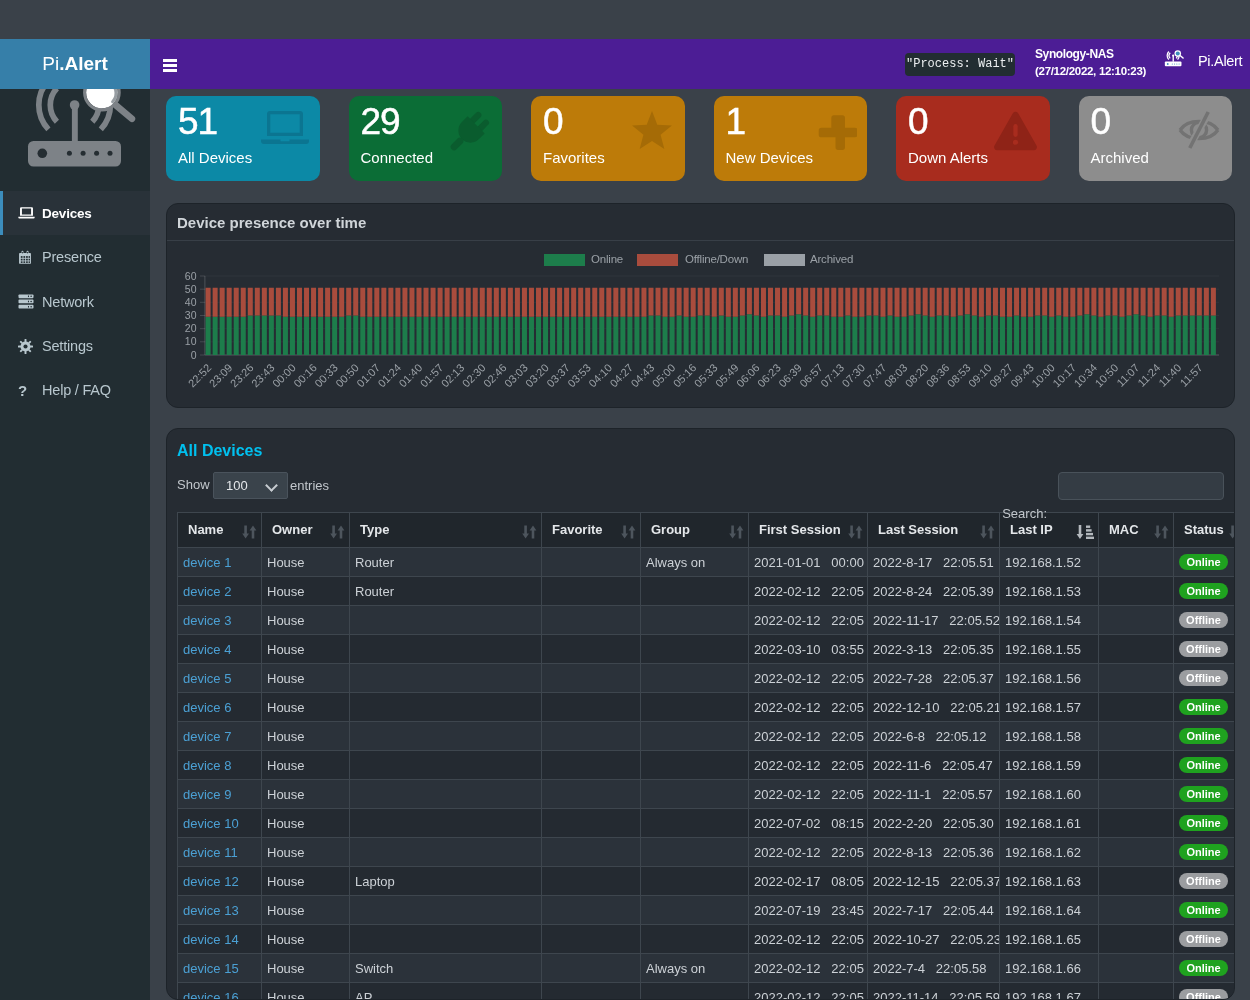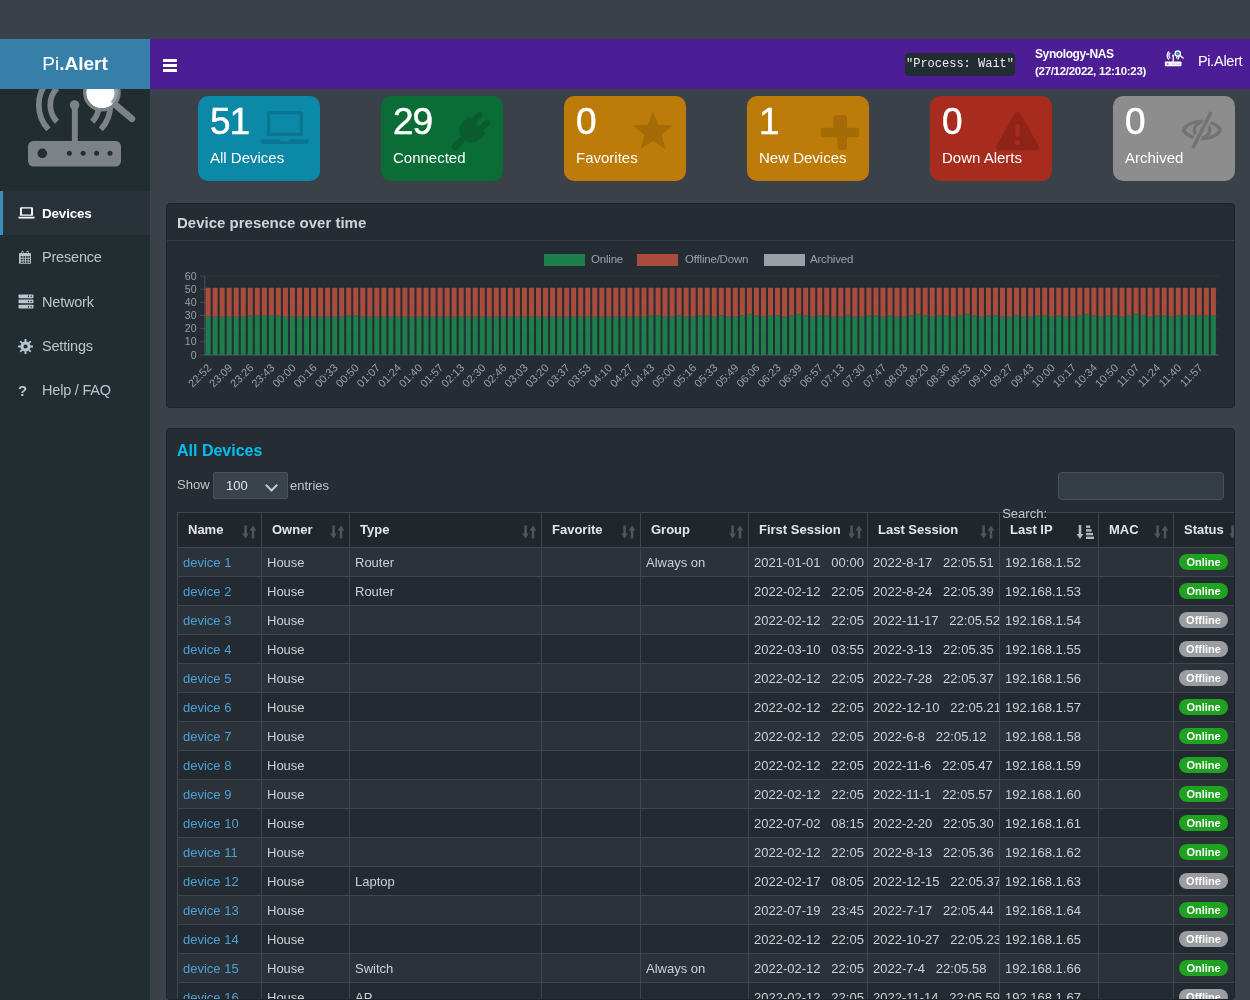--- a/index.html
+++ b/index.html
@@ -22,25 +22,25 @@
   font-size:14.5px; letter-spacing:-0.2px; border-left:3px solid transparent; }
 .mi .ic { width:24px; margin-left:15px; display:flex; align-items:center; }
 .mi.active { background:#293239; color:#fff; border-left:3px solid #3c8dbc; font-weight:700; font-size:13.5px; }
 .mi.active svg path, .mi.active svg rect { fill:#fff; }
 .qm { font-size:15px; font-weight:700; }
 .menu { position:absolute; top:141px; left:0; width:150px; }
 .content { position:absolute; left:150px; top:50px; width:1100px; height:950px;
   background:#3a4149; padding:3px 15px 0 16px; }
 h1 { font-size:21px; font-weight:400; color:#ccd1d6; line-height:26px; margin:1px 0 16px 10px; letter-spacing:-0.5px; }
 .cards { display:flex; gap:29px; margin-left:0; }
-.card { position:relative; width:153.5px; height:85px; border-radius:10px; padding:6px 12px; color:#fff;margin-left:32px; }
+.card { position:relative; width:153.5px; height:85px; border-radius:10px; padding:6px 12px; color:#fff; }
 .num { font-size:37px; line-height:40px; letter-spacing:-1px; -webkit-text-stroke:0.5px; }
 .clabel { font-size:15px; margin-top:7px; }
 .cicon { position:absolute; right:10px; top:14px; }
-.panel { background:#262c33; border:1px solid #1d2329; border-radius:4px; }
+.panel { background:#262c33; border:1px solid #1d2329; border-radius:12px; }
 .chartpanel { margin-top:22px; height:205px; position:relative; }
 .chead { height:37px; line-height:37px; padding-left:10px; color:#d0d5d9; font-size:15px;
   font-weight:700; border-bottom:1px solid #383f47; }
 .legend { position:absolute; left:0; top:49px; width:100%; height:14px; font-size:11.5px; letter-spacing:-0.2px; color:#9aa0a6; }
 .legend .sw { position:absolute; top:1px; width:41px; height:12px; }
 .legend .lt { position:absolute; top:0; }
 .chartbody { position:relative; height:166px; }
 .tablepanel { margin-top:20px; height:572px; padding:0 10px 0 10px; position:relative; overflow:hidden; }
 .ttitle { color:#00c0ef; font-size:16px; font-weight:700; line-height:17px; margin-top:13px; }
 .controls { margin-top:13px; height:27px; position:relative; color:#c2c7cc; font-size:13px; }

